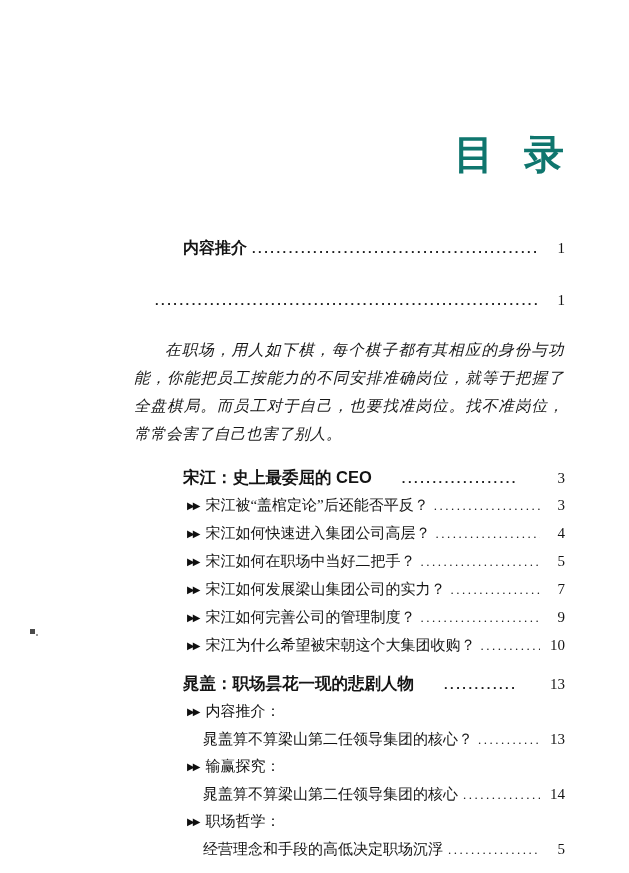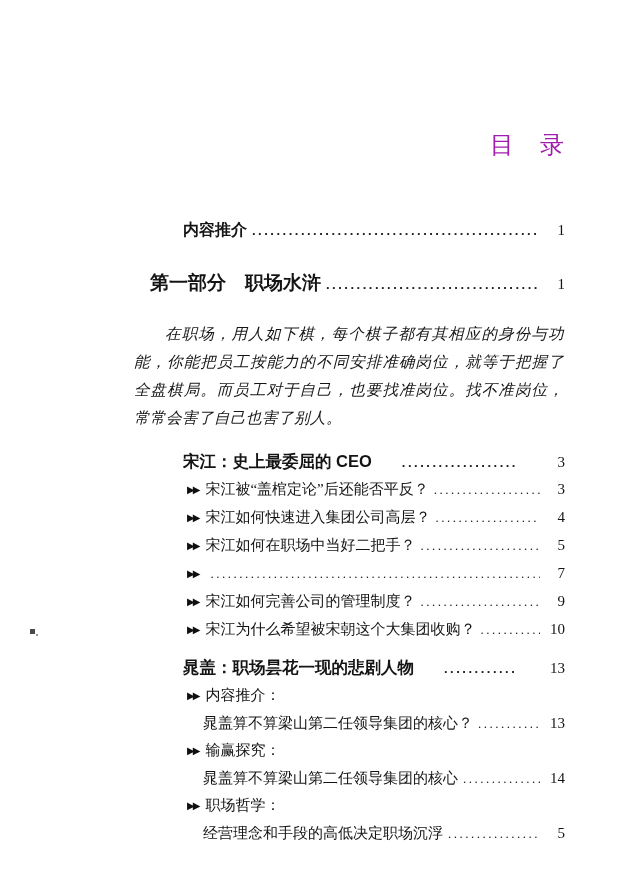--- a/index.html
+++ b/index.html
@@ -23,26 +23,26 @@
   .speck2 {
     position: absolute;
     left: 36px; top: 634px;
     width: 2px; height: 2px;
     background: #9a9a9a;
   }
   .doc-title {
     margin: 0;
     text-align: right;
     font-family: "Liberation Serif", "DejaVu Serif", serif;
-    font-weight: 400;
-    font-size: 24px;
+    font-weight: 700;
+    font-size: 40px;
     line-height: 1.15;
     word-spacing: 18px;
     letter-spacing: 1px;
-    color: #a21caf;
+    color: #0f766e;
   }
   .row {
     display: flex;
     align-items: baseline;
     line-height: 27px;
     color: #141414;
   }
   .row .label { white-space: nowrap; }
   .dots {
     flex: 1;
@@ -118,21 +118,20 @@
 
   <h1 class="doc-title">目 录</h1>
 
   <div class="row front">
     <span class="label">内容推介</span>
     <span class="dots"></span>
     <span class="pg">1</span>
   </div>
 
   <div class="row part">
-    <span class="label">第一部分　职场水浒</span>
     <span class="dots"></span>
     <span class="pg">1</span>
   </div>
 
   <p class="intro">在职场，用人如下棋，每个棋子都有其相应的身份与功能，你能把员工按能力的不同安排准确岗位，就等于把握了全盘棋局。而员工对于自己，也要找准岗位。找不准岗位，常常会害了自己也害了别人。</p>
 
   <div class="row section">
     <span class="label">宋江：史上最委屈的 CEO</span>
     <span class="dots"></span>
     <span class="pg">3</span>
@@ -151,20 +150,21 @@
     <span class="pg">4</span>
   </div>
   <div class="row item">
     <span class="mk">▶▶</span>
     <span class="label">宋江如何在职场中当好二把手？</span>
     <span class="dots"></span>
     <span class="pg">5</span>
   </div>
   <div class="row item">
     <span class="mk">▶▶</span>
+    <span class="label">宋江如何发展梁山集团公司的实力？</span>
     <span class="dots"></span>
     <span class="pg">7</span>
   </div>
   <div class="row item">
     <span class="mk">▶▶</span>
     <span class="label">宋江如何完善公司的管理制度？</span>
     <span class="dots"></span>
     <span class="pg">9</span>
   </div>
   <div class="row item">

